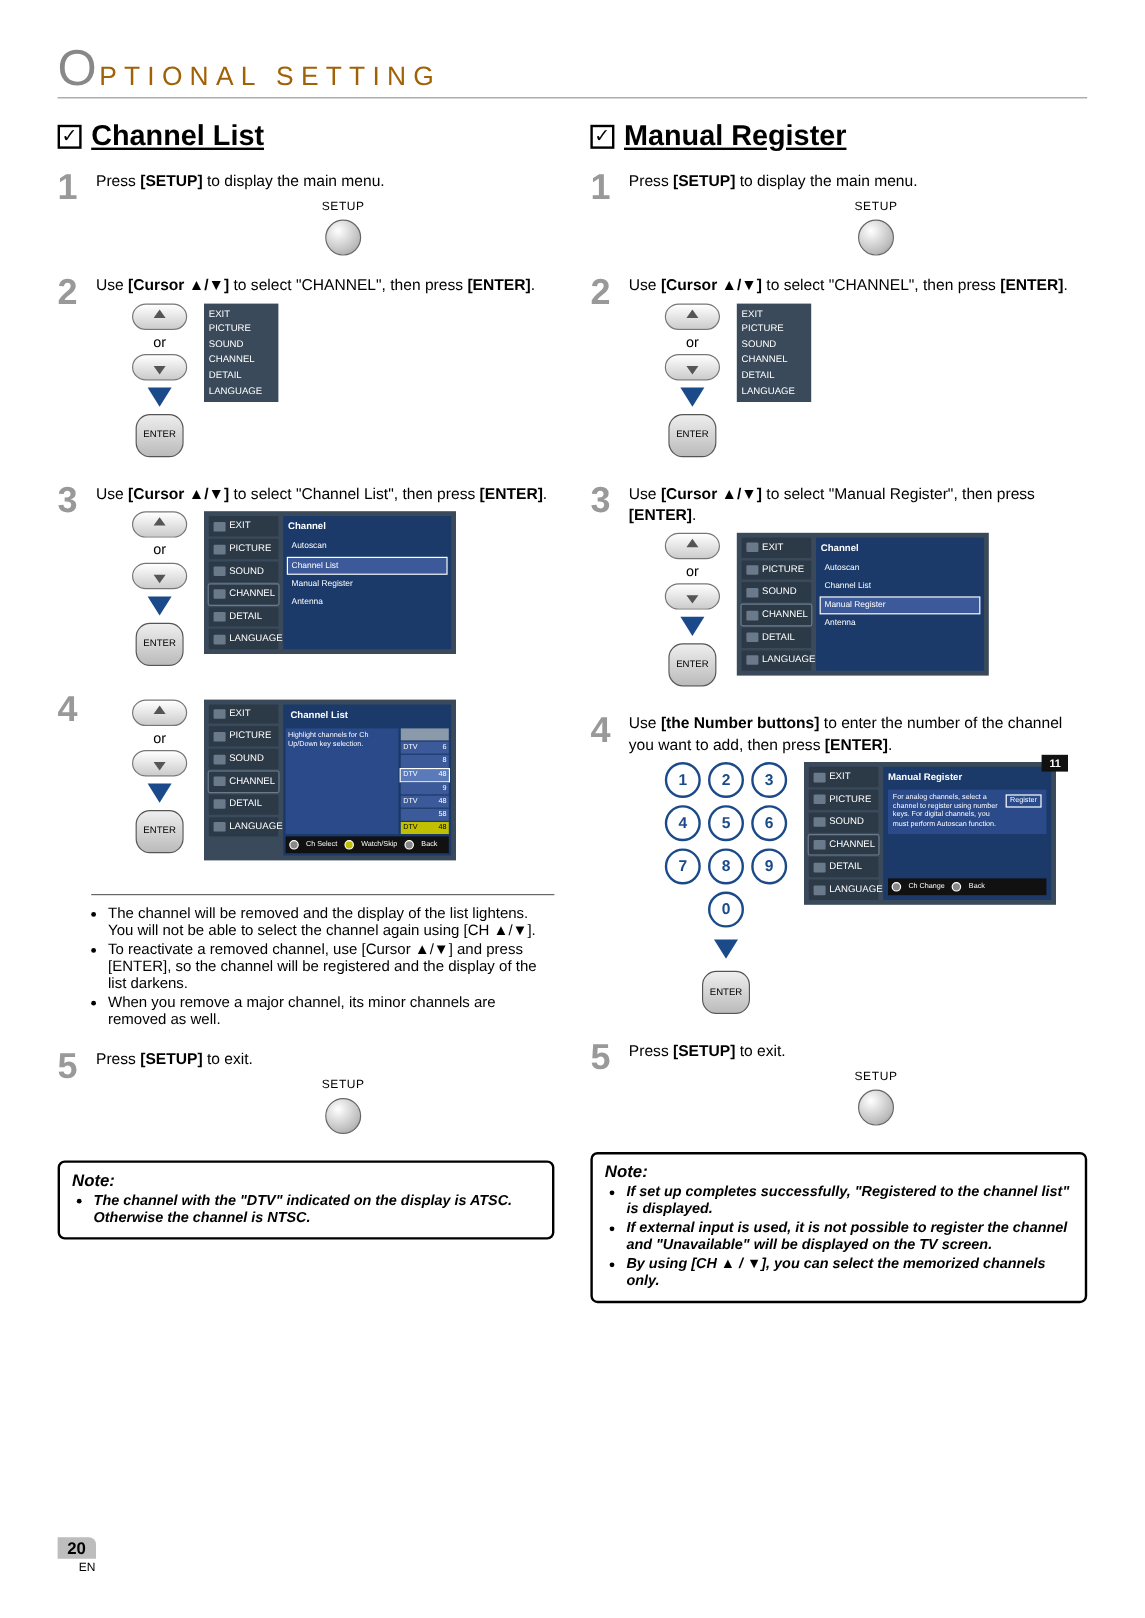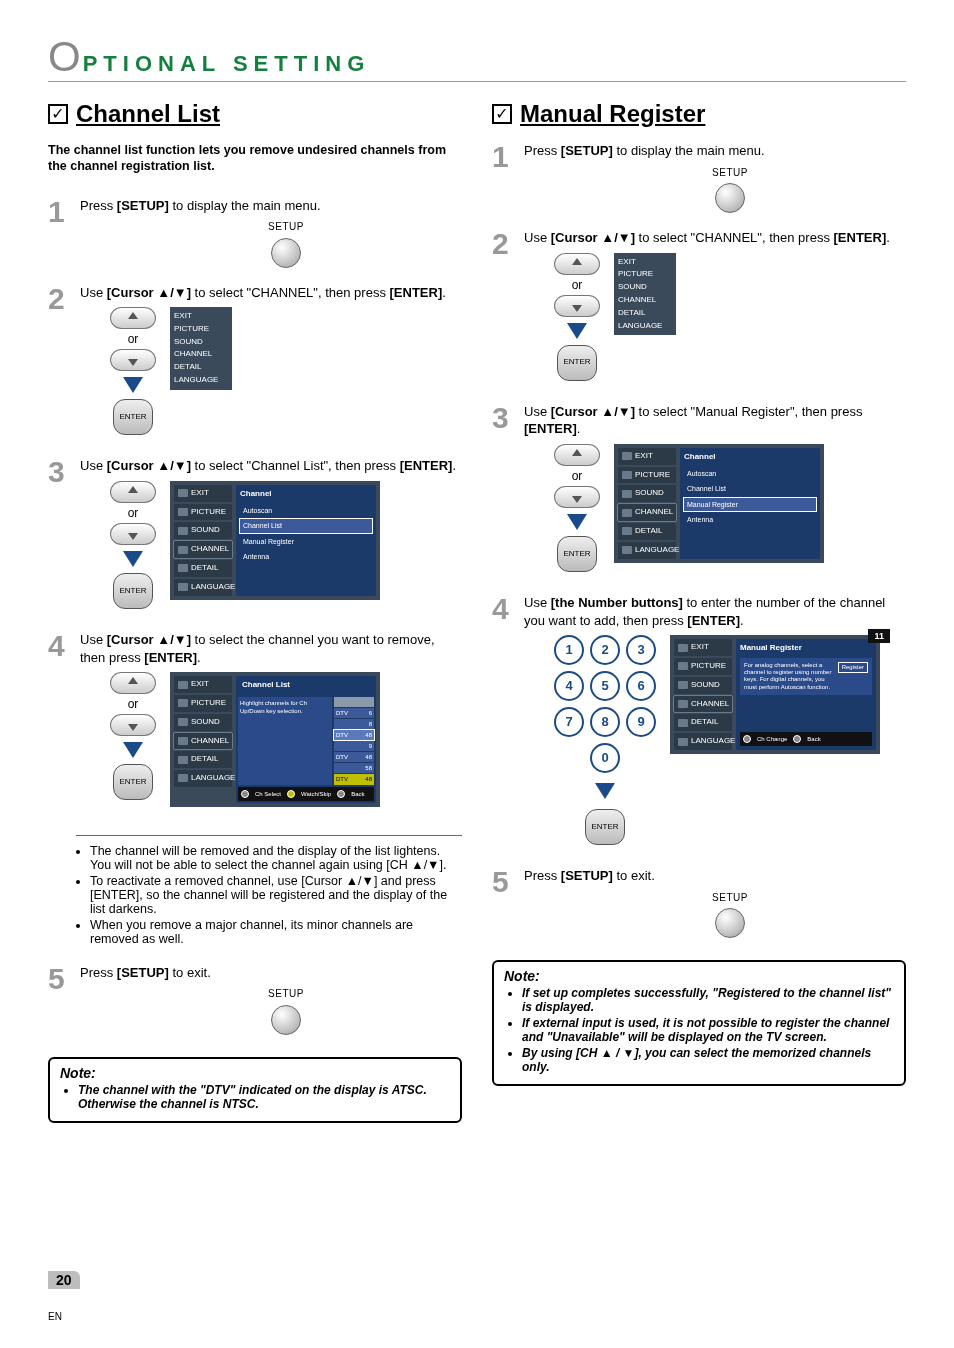--- a/index.html
+++ b/index.html
@@ -24,23 +24,22 @@
   }
   .header .big-o {
     font-size: 42px;
     font-weight: 300;
     color: #888;
     line-height: 0.8;
   }
   .header .rest {
     font-size: 22px;
     letter-spacing: 6px;
-    color: #15803d;
+    color: #a16207;
     text-transform: uppercase;
-    font-weight: bold;
   }
   .columns {
     display: flex;
     gap: 30px;
   }
   .col {
     width: 50%;
     display: flex;
     flex-direction: column;
     gap: 10px;
@@ -197,22 +196,22 @@
   .numpad{
     display:grid;grid-template-columns:repeat(3,30px);grid-auto-rows:30px;gap:6px;
   }
   .numpad .n{
     border:2px solid #1b4a8a;border-radius:50%;
     display:flex;align-items:center;justify-content:center;
     font-size:13px;font-weight:700;color:#1b4a8a;
   }
   .numpad .n.zero{grid-column:2;}
   .foot-page{
-    position:absolute;bottom:26px;left:48px;
-    display:flex;flex-direction:column;align-items:flex-start;font-size:12px;gap:20px;
+    position:absolute;bottom:36px;left:48px;
+    display:flex;flex-direction:column;align-items:flex-end;font-size:12px;
   }
   .foot-page .pn{
     background:#bdbdbd;padding:1px 8px;font-weight:700;font-size:14px;border-radius:0 6px 0 0;
   }
   .foot-page .en{font-size:10px;margin-top:2px;}
   .manreg-osd .main .content{
     background:#2a4a8a;font-size:6px;padding:4px;line-height:1.2;
     display:flex; gap:4px;
   }
   .manreg-osd .main .content .txt{flex:1;}
@@ -231,21 +230,20 @@
     <span class="rest">PTIONAL  SETTING</span>
   </div>
 
   <div class="columns">
 
     <div class="col">
       <div class="section-title">
         <span class="check">✓</span>
         <h2>Channel List</h2>
       </div>
-      <div class="intro">The channel list function lets you remove undesired channels from the channel registration list.</div>
 
       <div class="step">
         <div class="step-num">1</div>
         <div class="step-body">
           <div class="text">
             <span>Press </span><b>[SETUP]</b><span> to display the main menu.</span>
           </div>
           <div class="setup-btn" style="margin-left:30px;">
             <span class="lbl">SETUP</span>
             <div class="round-btn"></div>
@@ -332,23 +330,20 @@
                 <div class="item">Antenna</div>
               </div>
             </div>
           </div>
         </div>
       </div>
 
       <div class="step">
         <div class="step-num">4</div>
         <div class="step-body">
-          <div class="text">
-            <span>Use </span><b class="arrows">[Cursor ▲/▼]</b><span> to select the channel you want to remove, then press </span><b>[ENTER]</b><span>.</span>
-          </div>
           <div class="graphic-row">
             <div class="btn-col">
               <div class="cursor-pad">
                 <div class="pill up"></div>
                 <span>or</span>
                 <div class="pill down"></div>
                 <div class="tri-down-blue"></div>
                 <div class="enter-btn">ENTER</div>
               </div>
             </div>

